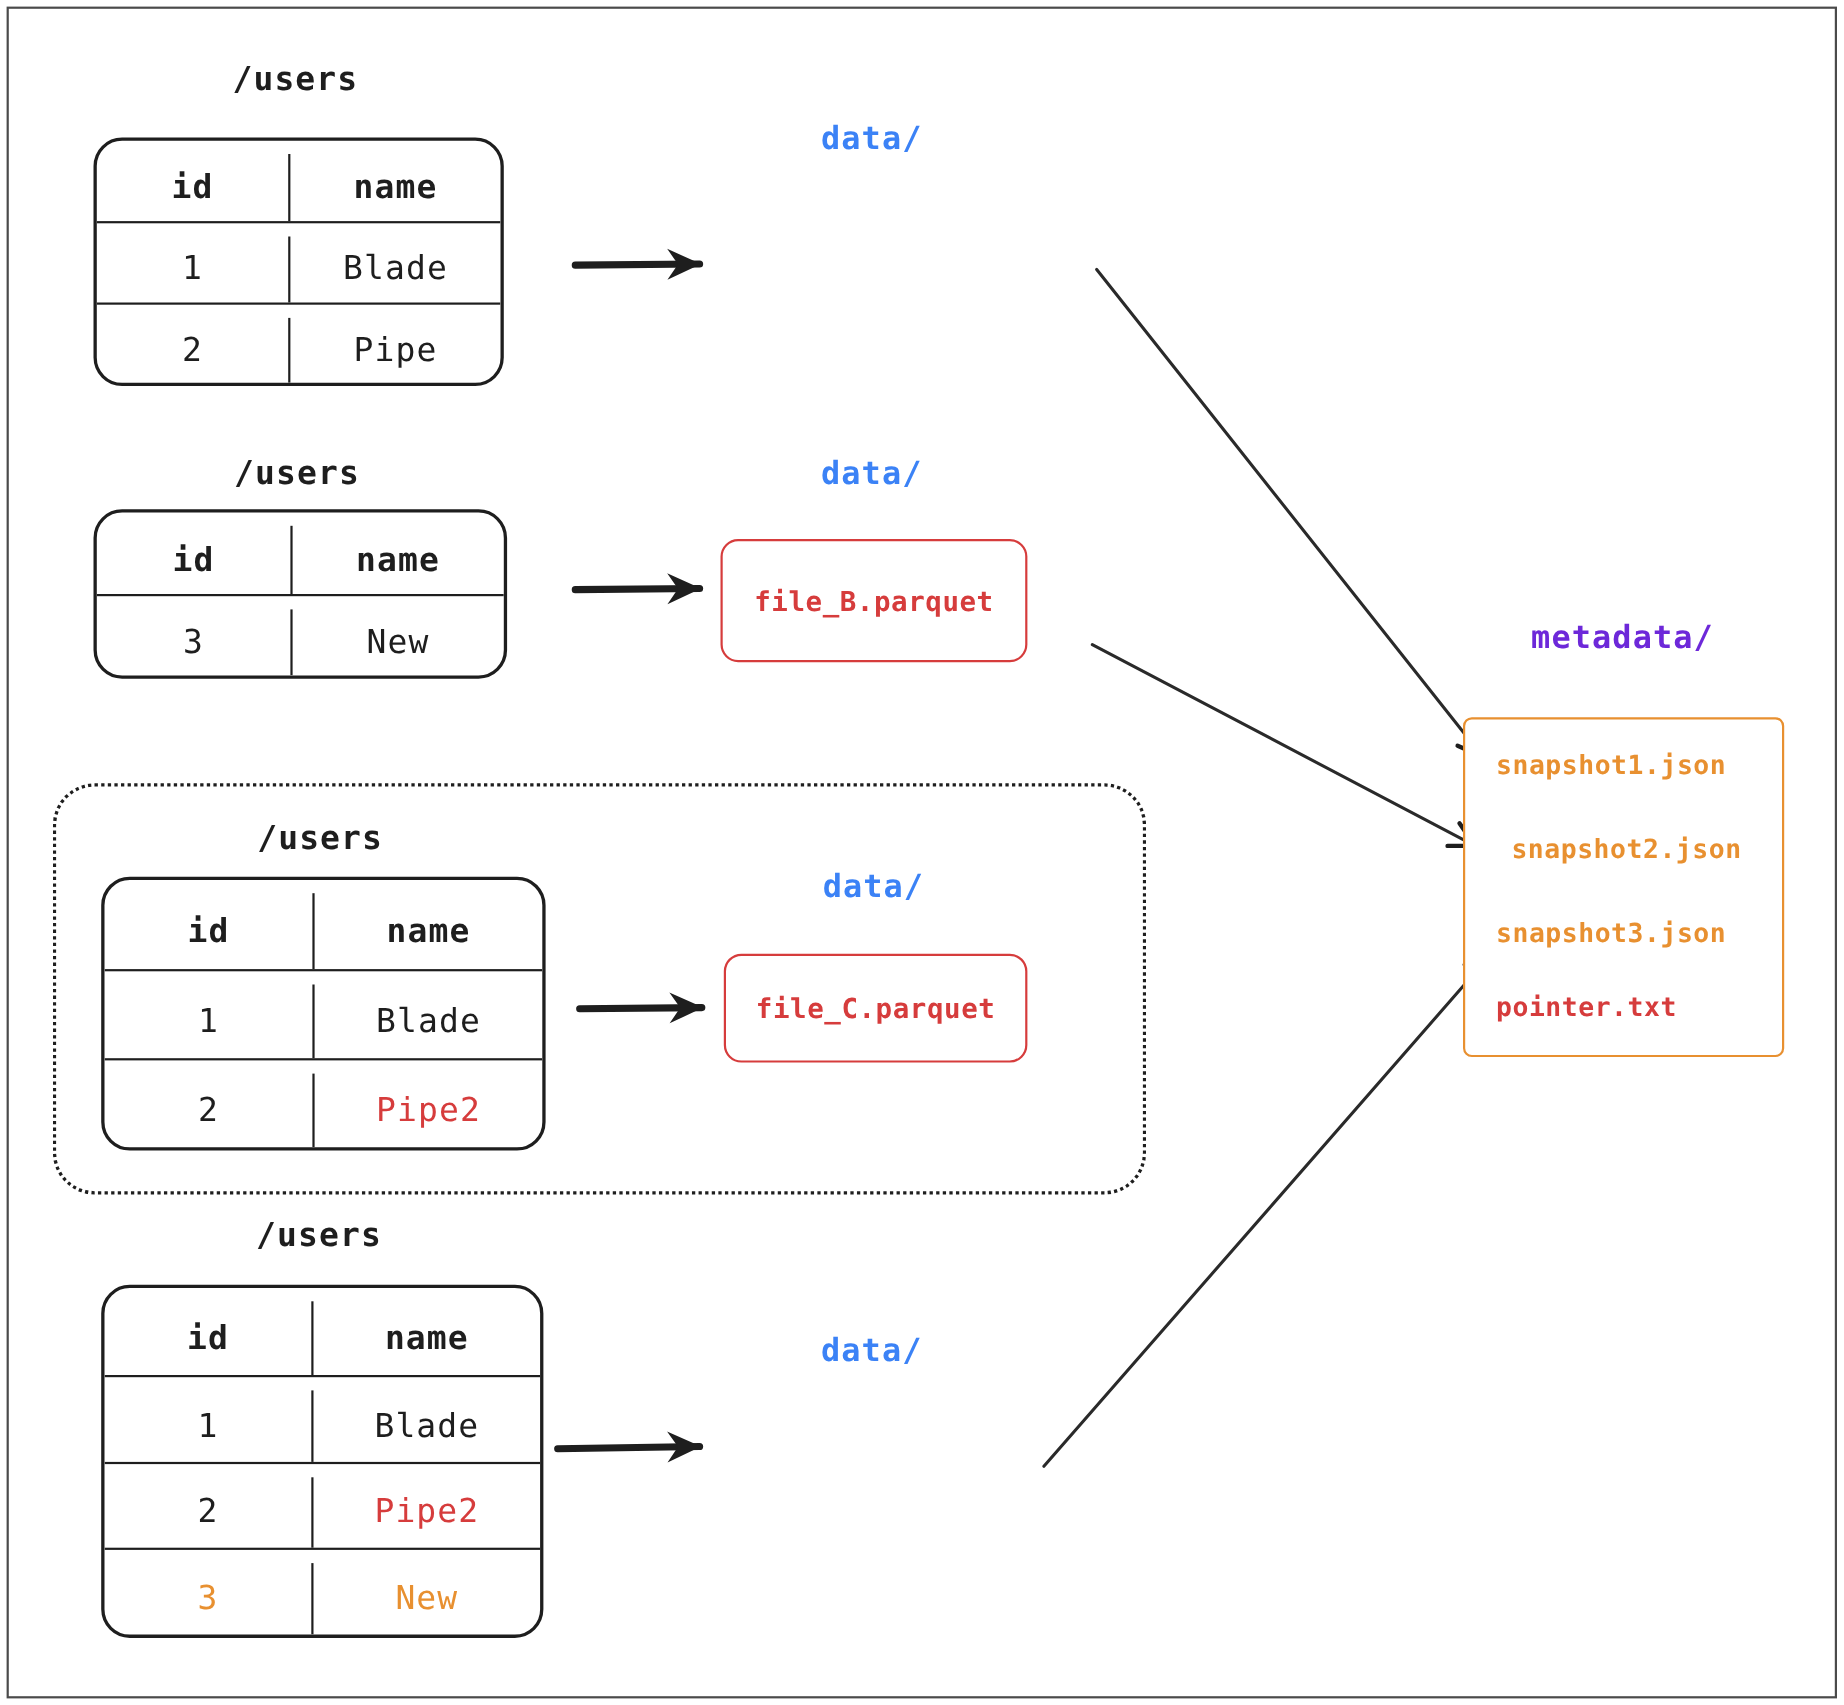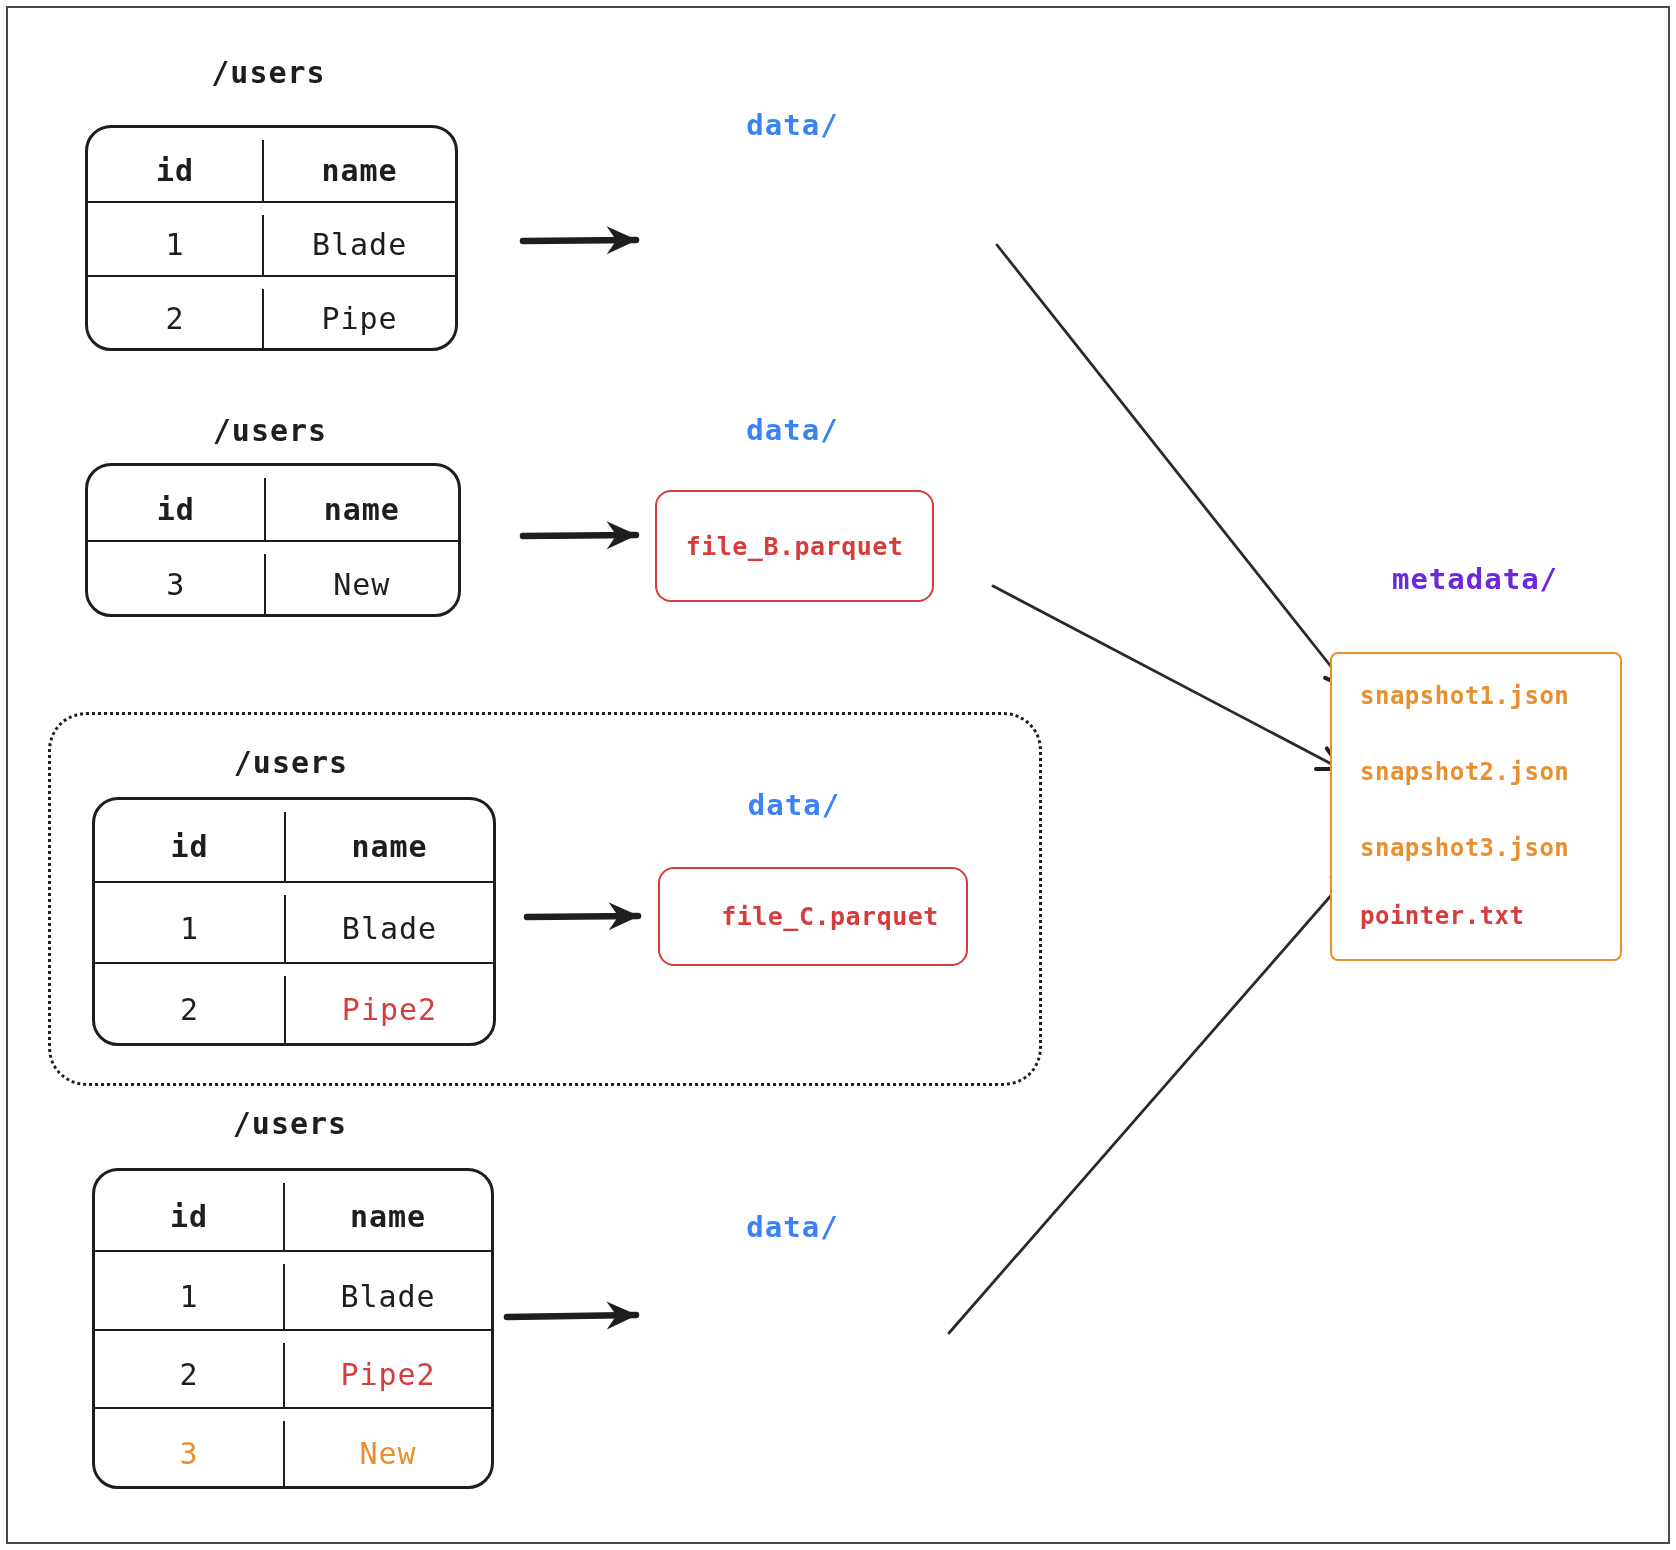--- a/index.html
+++ b/index.html
@@ -147,21 +147,21 @@
     <div class="sk-row">
       <div class="sk-cell first">1</div>
       <div class="sk-cell">Blade</div>
     </div>
     <div class="sk-row">
       <div class="sk-cell first">2</div>
       <div class="sk-cell c-red">Pipe2</div>
     </div>
   </div>
   <div class="abs folder-label center" style="left:658px;top:788px;width:272px;">data/</div>
-  <div class="abs file-box" style="left:658px;top:867px;width:272px;height:95px;padding-left:34px;">file_C.parquet</div>
+  <div class="abs file-box" style="left:658px;top:867px;width:272px;height:95px;">file_C.parquet</div>
 
   <div class="abs tbl-title center" style="left:92px;top:1106px;width:396px;">/users</div>
   <div class="abs sk-table" style="left:92px;top:1168px;width:396px;height:315px;">
     <div class="sk-row sk-head">
       <div class="sk-cell first">id</div>
       <div class="sk-cell">name</div>
     </div>
     <div class="sk-row">
       <div class="sk-cell first">1</div>
       <div class="sk-cell">Blade</div>
@@ -173,17 +173,17 @@
     <div class="sk-row">
       <div class="sk-cell first c-orange">3</div>
       <div class="sk-cell c-orange">New</div>
     </div>
   </div>
   <div class="abs folder-label center" style="left:655px;top:1210px;width:275px;">data/</div>
 
   <div class="abs folder-label orange center" style="left:1330px;top:562px;width:290px;">metadata/</div>
   <div class="abs meta-box" style="left:1330px;top:652px;width:288px;height:305px;">
     <div class="meta-item c-orange" style="top:28px;">snapshot1.json</div>
-    <div class="meta-item c-orange" style="top:104px;">snapshot2.json</div>
+    <div class="meta-item c-orange" style="top:104px;margin-left:14px;">snapshot2.json</div>
     <div class="meta-item c-orange" style="top:180px;">snapshot3.json</div>
     <div class="meta-item c-red" style="top:248px;">pointer.txt</div>
   </div>
 </div>
 
 </body></html>

